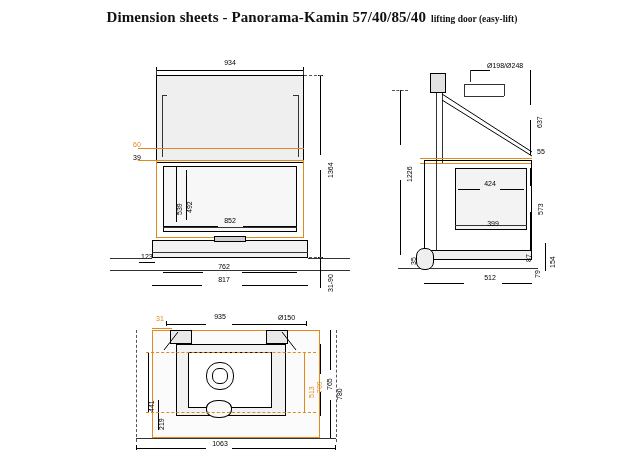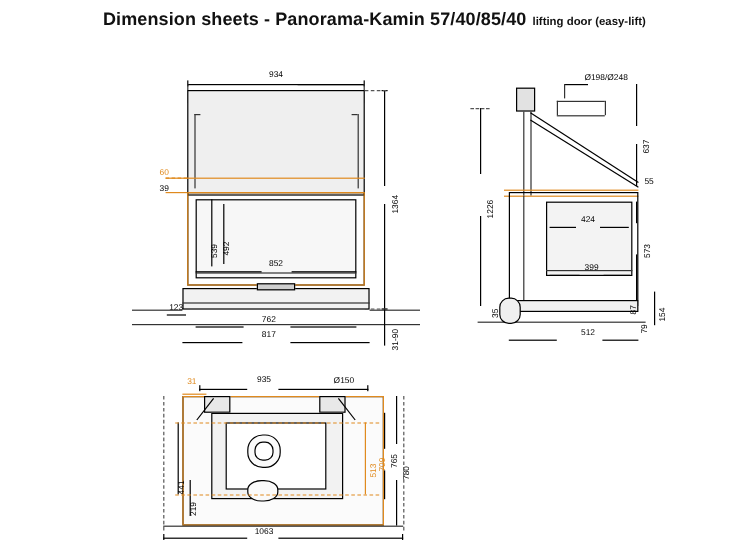--- a/index.html
+++ b/index.html
@@ -10,20 +10,21 @@
     overflow:hidden;
     position:relative;
   }
   .page{position:absolute;left:0;top:0;width:624px;height:460px;}
 
   
   .title{
     position:absolute;left:0;top:8px;width:624px;
     text-align:center;
     color:#111;
+    font-family:Liberation Serif, serif;
   }
   .title .main{
     font-size:15px;font-weight:bold;letter-spacing:0.1px;
   }
   .title .sub{
     font-size:9.5px;font-weight:bold;margin-left:5px;
   }
 
   
   .ln{position:absolute;background:#000;}

